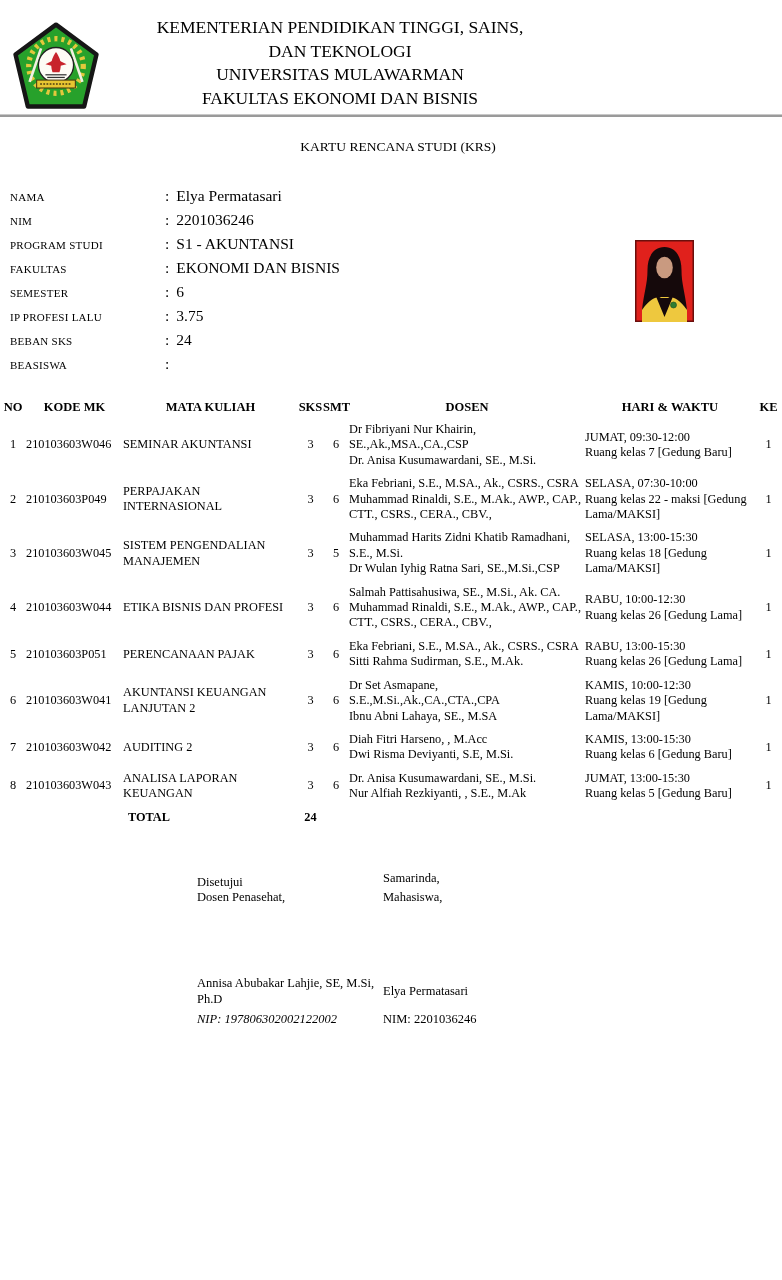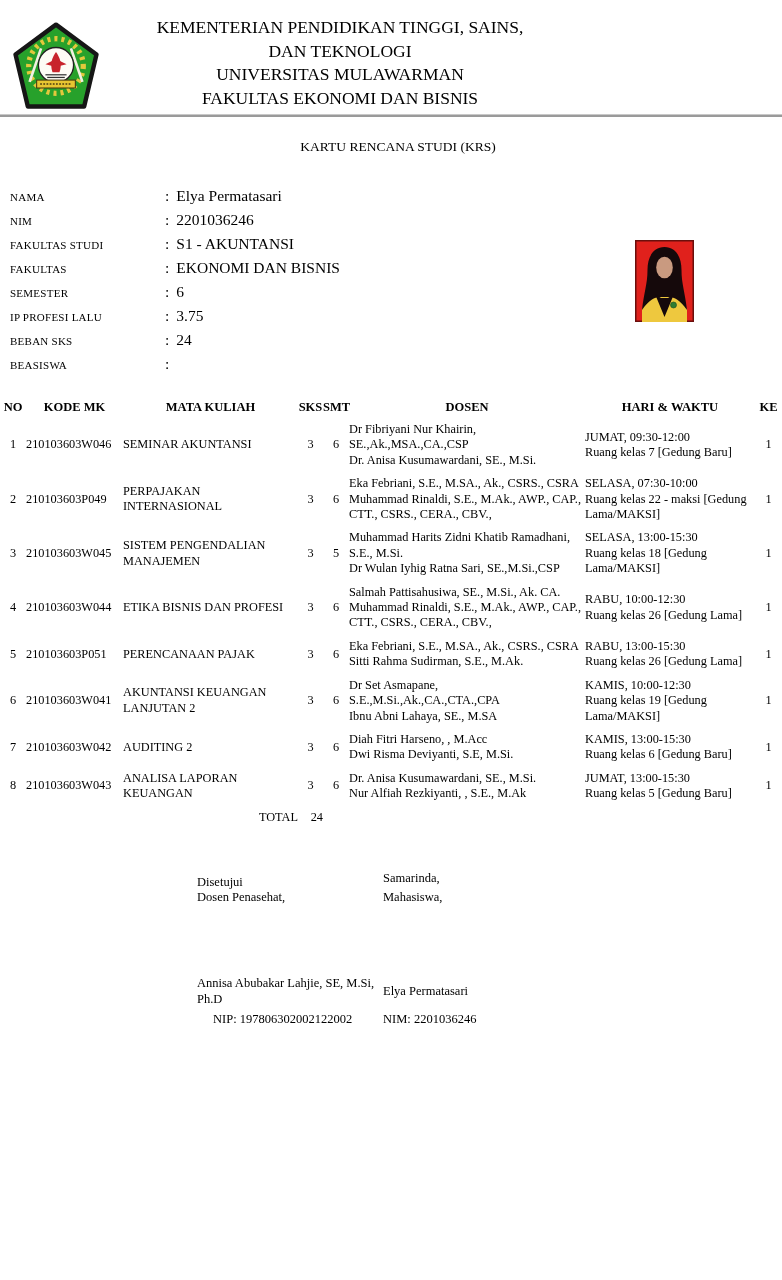--- a/index.html
+++ b/index.html
@@ -25,30 +25,30 @@
 
   
   .krs{position:absolute;left:0;top:397px;width:782px;border-collapse:collapse;table-layout:fixed;}
   .krs th{font-size:12.5px;font-weight:bold;text-align:center;padding:3px 0;vertical-align:middle;}
   .krs td{font-size:12.3px;line-height:15.4px;vertical-align:middle;padding:4px 0;}
   .c{text-align:center;}
   .td-kode{padding-left:1px;}
   .td-mk{padding-right:4px;}
   .td-dosen{padding-left:7px;padding-right:4px;}
   .td-hari{padding-left:3px;padding-right:1px;}
-  .b{font-weight:normal;text-align:right;}
+  .b{font-weight:bold;}
 
   
   .sig{position:absolute;left:197px;top:871px;width:440px;height:170px;
        font-size:12.5px;line-height:15.8px;}
   .sig .p{position:absolute;}
   .s-l1{left:0;top:4px;}
   .s-l2{left:0;top:19px;}
   .s-lname{left:0;top:105px;width:186px;}
-  .s-lnip{left:16px;top:141px;}
+  .s-lnip{left:0;top:141px;font-style:italic;}
   .s-r1{left:186px;top:0;}
   .s-r2{left:186px;top:19px;}
   .s-rname{left:186px;top:113px;}
   .s-rnim{left:186px;top:141px;}
 </style>
 </head>
 <body>
 
 <div class="page">
 
@@ -81,21 +81,21 @@
       <span class="ilabel">NAMA</span>
       <span class="icolon">:</span>
       <span class="ival">Elya Permatasari</span>
     </div>
     <div class="irow">
       <span class="ilabel">NIM</span>
       <span class="icolon">:</span>
       <span class="ival">2201036246</span>
     </div>
     <div class="irow">
-      <span class="ilabel">FAKULTAS STUDI</span>
+      <span class="ilabel">PROGRAM STUDI</span>
       <span class="icolon">:</span>
       <span class="ival">S1 - AKUNTANSI</span>
     </div>
     <div class="irow">
       <span class="ilabel">FAKULTAS</span>
       <span class="icolon">:</span>
       <span class="ival">EKONOMI DAN BISNIS</span>
     </div>
     <div class="irow">
       <span class="ilabel">SEMESTER</span>

